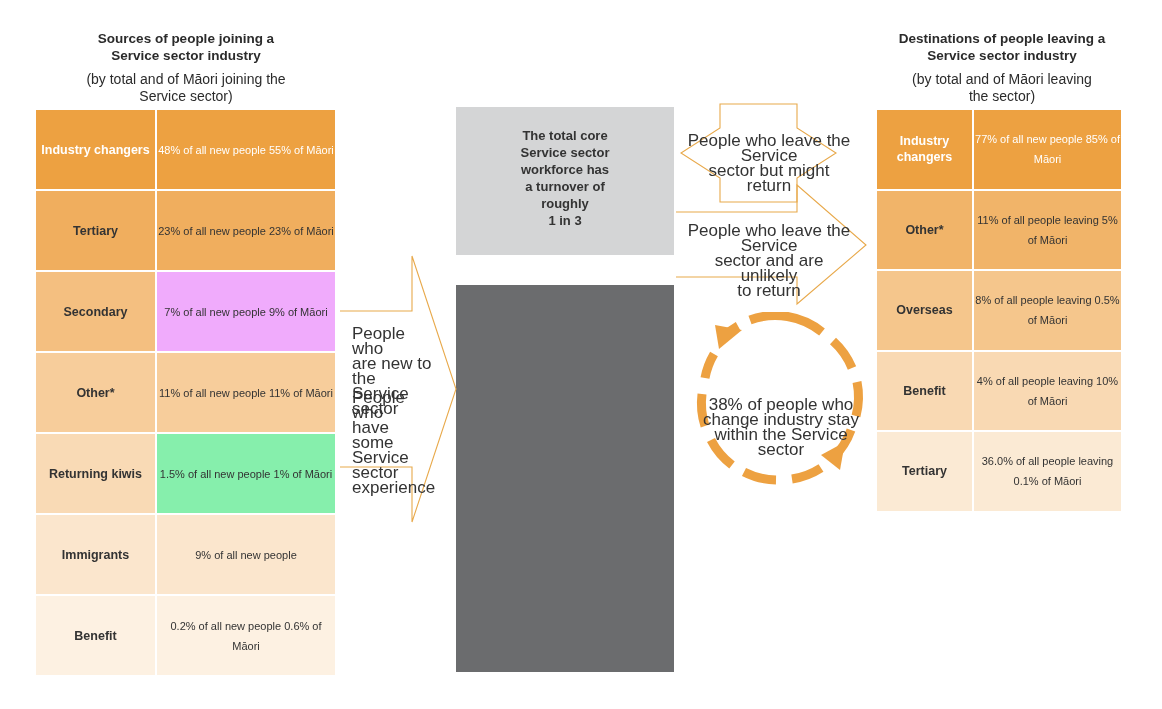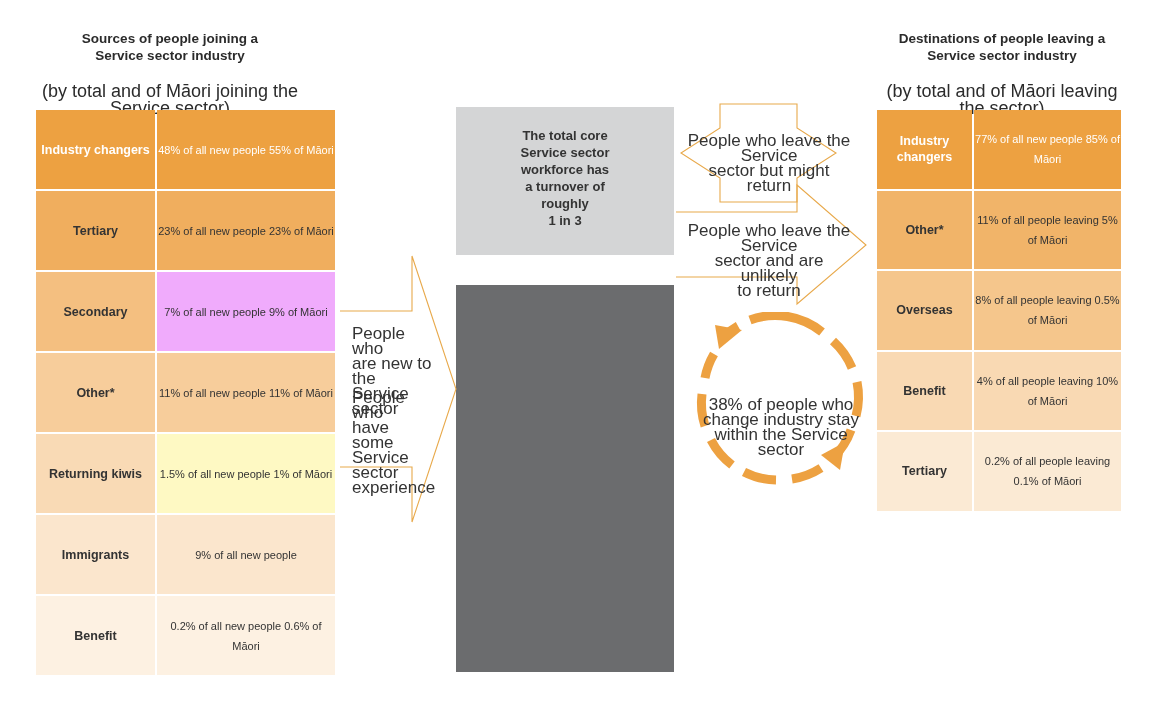--- a/index.html
+++ b/index.html
@@ -11,24 +11,24 @@
   }
   #stage { position: relative; width: 1162px; height: 709px; }
 
   
   .col-head { position: absolute; text-align: center; }
   .col-head .title {
     font-size: 13.5px; font-weight: bold; color: #2b2b2b; line-height: 17px;
     white-space: pre-line;
   }
   .col-head .sub {
-    font-size: 18px; font-weight: normal; color: #2b2b2b; line-height: 17px;
-    margin-top: 19px; white-space: pre-line;
-  }
-  #head-left  { left: 20px;  top: 30px; width: 300px; }
+    font-size: 14px; font-weight: normal; color: #2b2b2b; line-height: 17px;
+    margin-top: 7px; white-space: pre-line;
+  }
+  #head-left  { left: 36px;  top: 30px; width: 300px; }
   #head-right { left: 873px; top: 30px; width: 258px; }
 
   
   .flowtable { position: absolute; display: flex; flex-direction: column; }
   .frow { display: flex; flex-direction: row; position: relative; }
   .frow + .frow { margin-top: 2px; }
   .cell {
     display: flex; align-items: center; justify-content: center;
     text-align: center; color: #333333;
   }
@@ -176,21 +176,21 @@
         <div class="cell value" style="background: #f0abfc;">7% of all new people
 9% of Māori</div>
       </div>
       <div class="frow">
         <div class="cell label" style="background: rgb(247, 205, 155);">Other*</div>
         <div class="cell value" style="background: rgb(247, 205, 155);">11% of all new people
 11% of Māori</div>
       </div>
       <div class="frow">
         <div class="cell label" style="background: rgb(249, 218, 181);">Returning kiwis</div>
-        <div class="cell value" style="background: #fef9c3;">1.5% of all new people
+        <div class="cell value" style="background: #86efac;">1.5% of all new people
 1% of Māori</div>
       </div>
       <div class="frow">
         <div class="cell label" style="background: rgb(251, 230, 205);">Immigrants</div>
         <div class="cell value" style="background: rgb(251, 230, 205);">9% of all new people</div>
       </div>
       <div class="frow">
         <div class="cell label" style="background: rgb(253, 241, 226);">Benefit</div>
         <div class="cell value" style="background: rgb(253, 241, 226);">0.2% of all new people
 0.6% of Māori</div>
@@ -217,19 +217,19 @@
 0.5% of Māori</div>
       </div>
       <div class="frow">
         <div class="cell label" style="background: rgb(249, 217, 179);">Benefit</div>
         <div class="cell value" style="background: rgb(249, 217, 179);">4% of all people
 leaving
 10% of Māori</div>
       </div>
       <div class="frow">
         <div class="cell label" style="background: rgb(251, 234, 212);">Tertiary</div>
-        <div class="cell value" style="background: rgb(251, 234, 212);">0.2% of all people
+        <div class="cell value" style="background: rgb(251, 234, 212);">36.0% of all people
 leaving
 0.1% of Māori</div>
       </div>
     </div>
 
 </div>
 
 </body></html>

